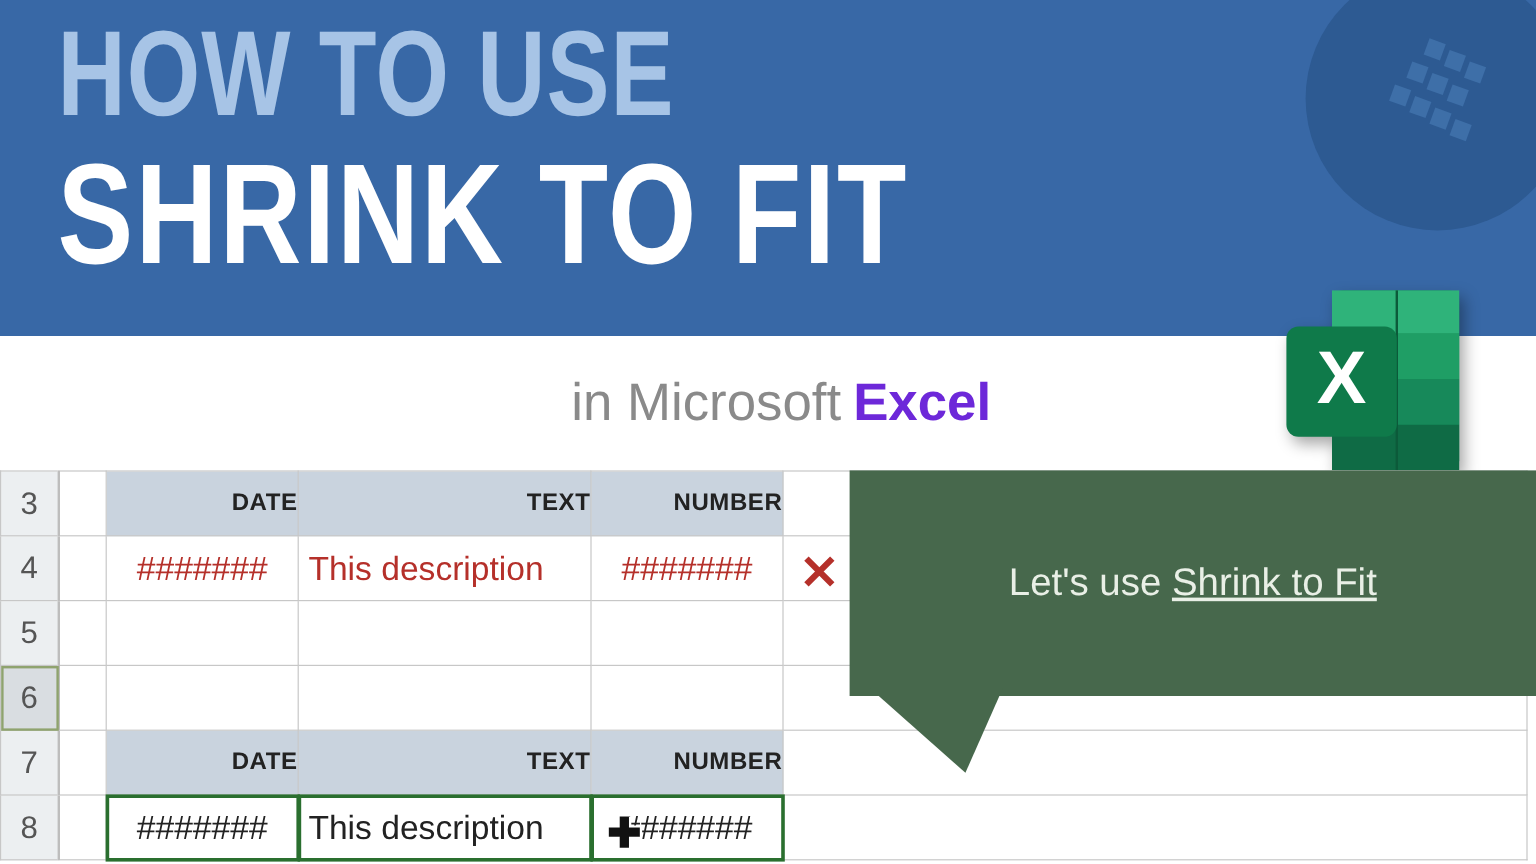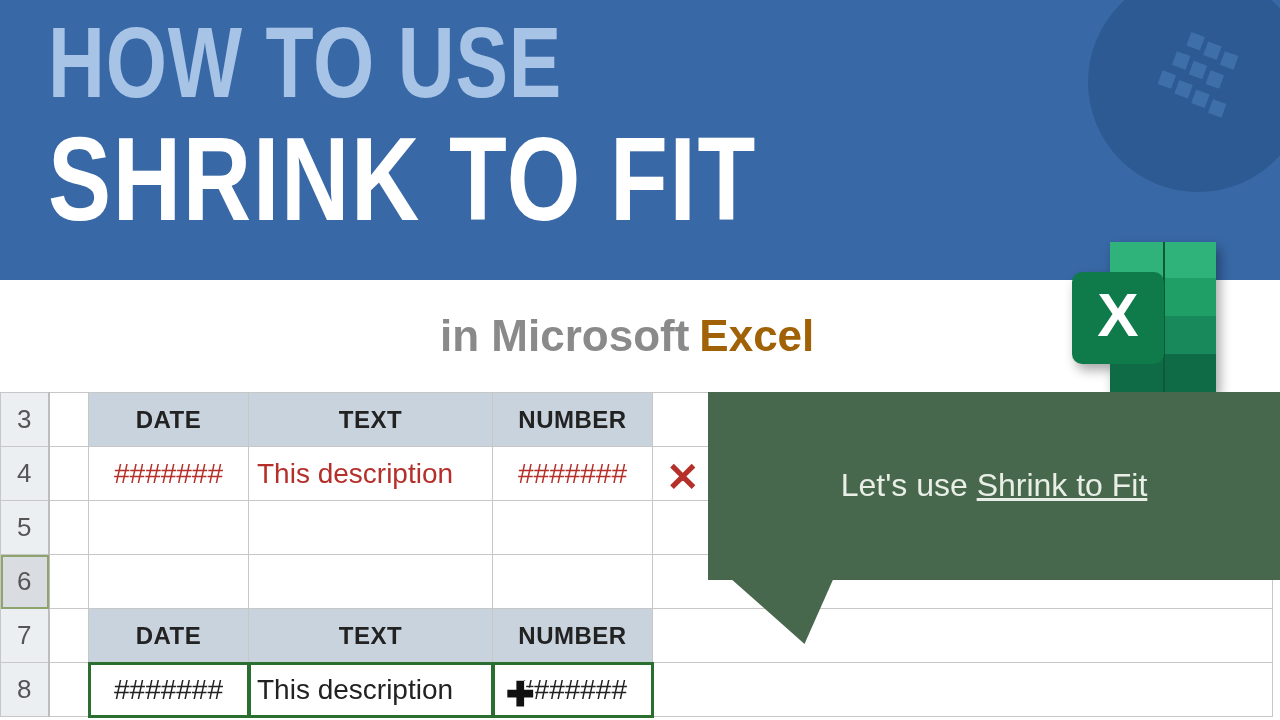--- a/index.html
+++ b/index.html
@@ -49,22 +49,22 @@
     position: relative;
     width: 100%;
     height: 112px;
     background: #ffffff;
     display: flex;
     align-items: center;
     padding-left: 440px;
     font-size: 44px;
     color: #8a8a8a;
   }
-  .sub .strong { color:#a16207; font-weight:700; margin-left:10px;}
-  .sub .light { font-weight:700; }
+  .sub .strong { color:#6d28d9; font-weight:700; margin-left:10px;}
+  .sub .light { font-weight:400;margin-left:36px; }
   
   .excel-icon {
     position: absolute;
     right: 48px;
     top: -52px;
     width: 180px; height: 180px;
   }
   .excel-icon svg { width:100%; height:100%; filter: drop-shadow(4px 6px 6px rgba(0,0,0,0.35)); }
 
   
@@ -88,23 +88,23 @@
     width: 48px;
     text-align: center;
     background: #eceff1 !important;
     color: #555;
     font-size: 26px;
     border-right: 2px solid #bdbdbd !important;
   }
   .colhdr {
     background:#c9d3de !important;
     font-weight:800;
-    text-align:center;
+    text-align:right;
     color:#222;
-    font-size:24px;
+    font-size:20px;
     letter-spacing:0.5px;
   }
   .spacer-col { width: 40px; }
   .date-col { width: 160px; }
   .text-col { width: 244px; margin-left: 28px; }
   .num-col  { width: 160px; margin-top: 36px; }
   .tail-col { width: 620px; }
   .errcell { color:#b5302a; font-size:28px; text-align:center; font-weight:400;}
   .errtext { color:#b5302a; font-size:28px; padding-left:8px; white-space:nowrap; overflow:hidden;}
   .okcell  { color:#222; font-size:28px; text-align:center;}

